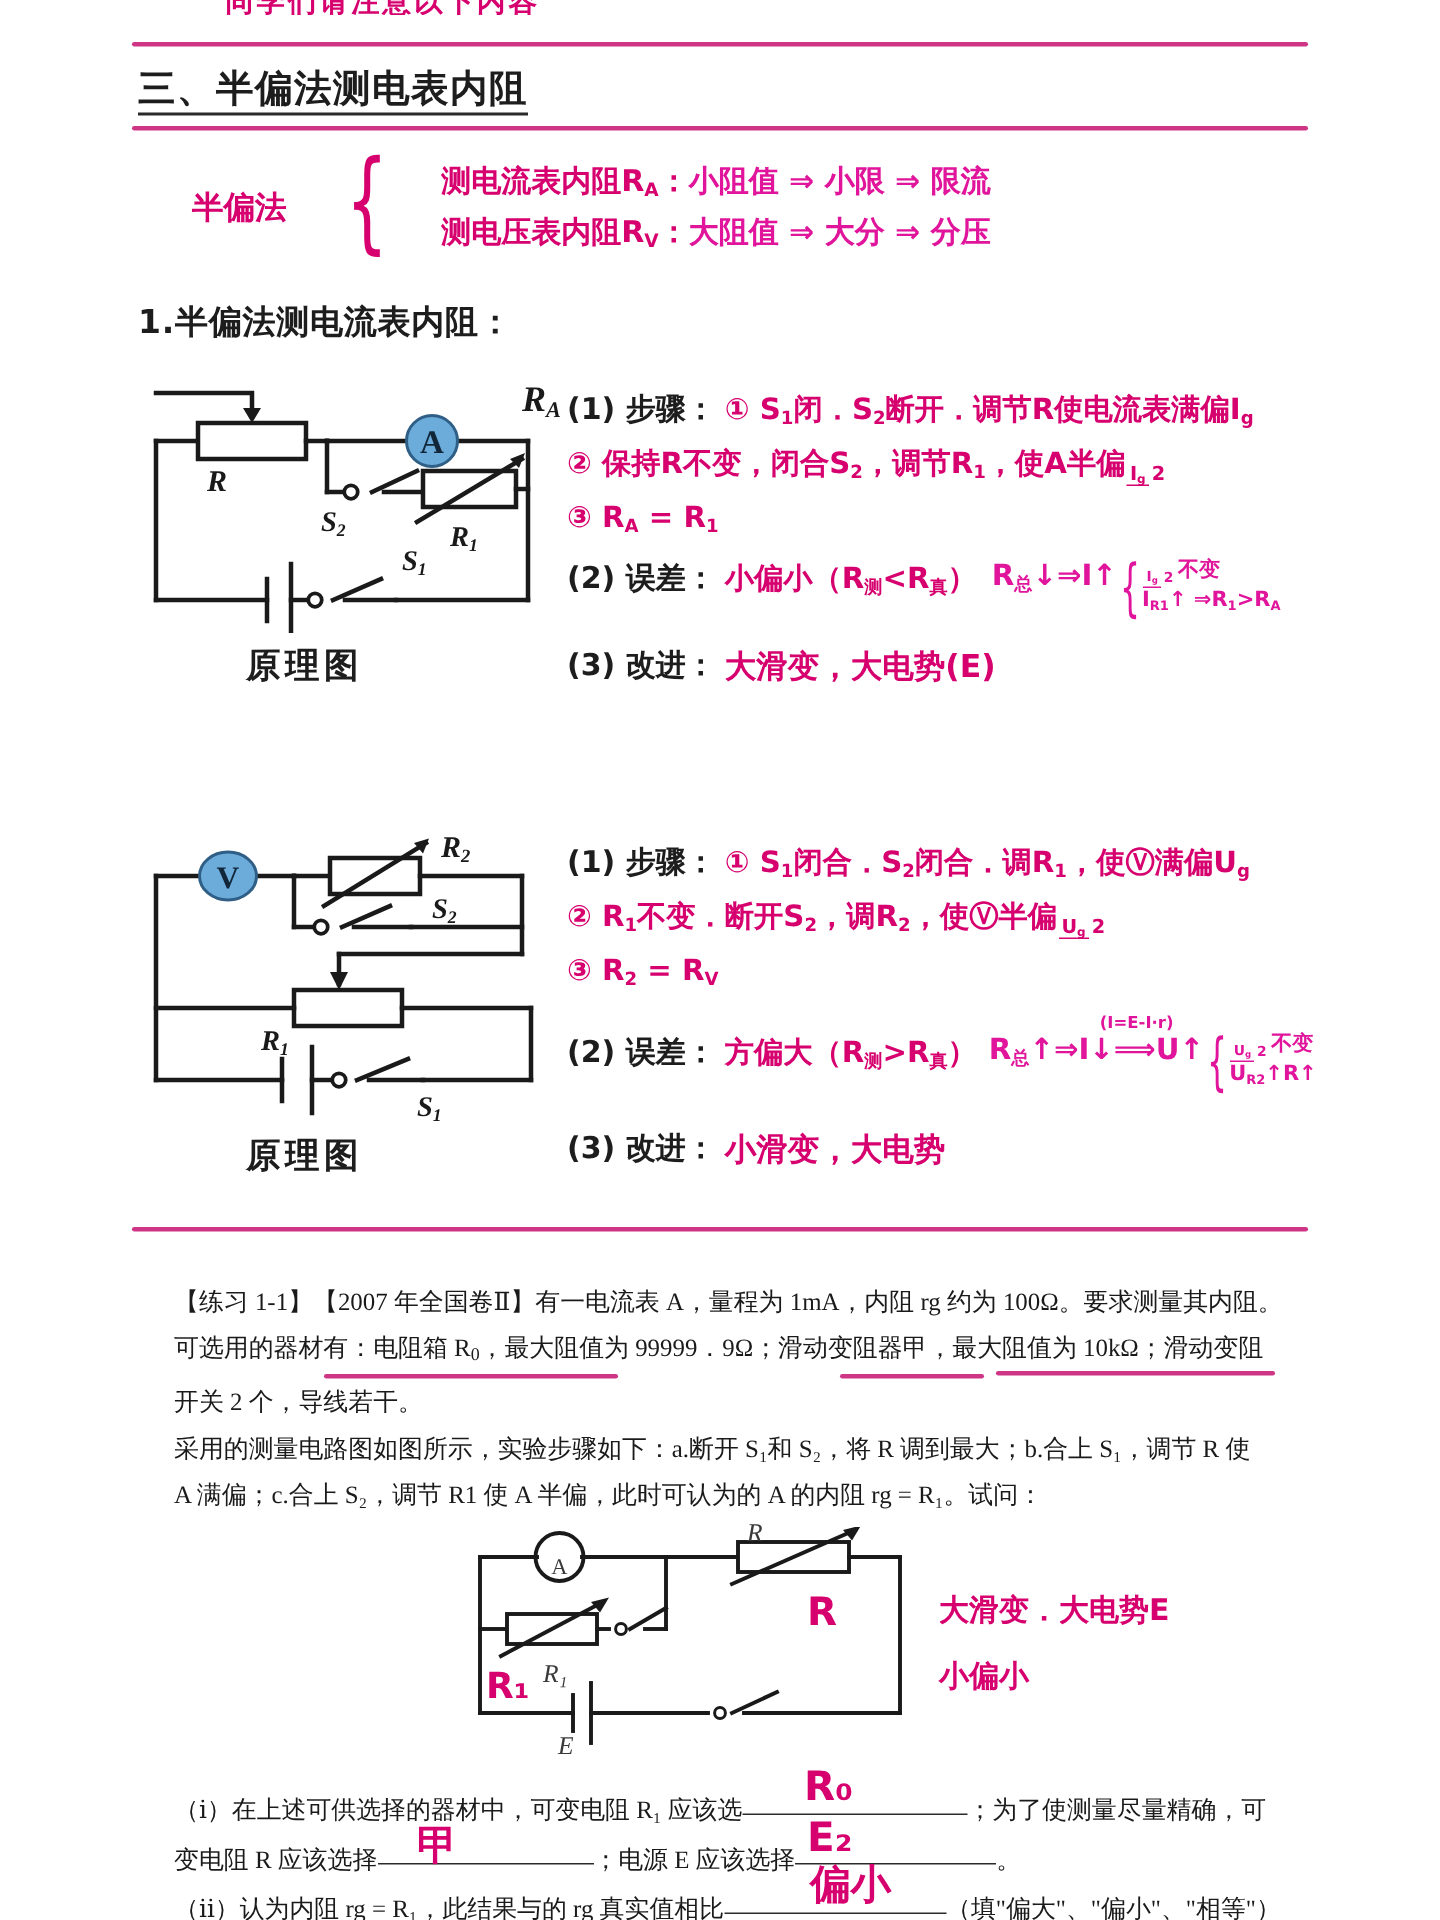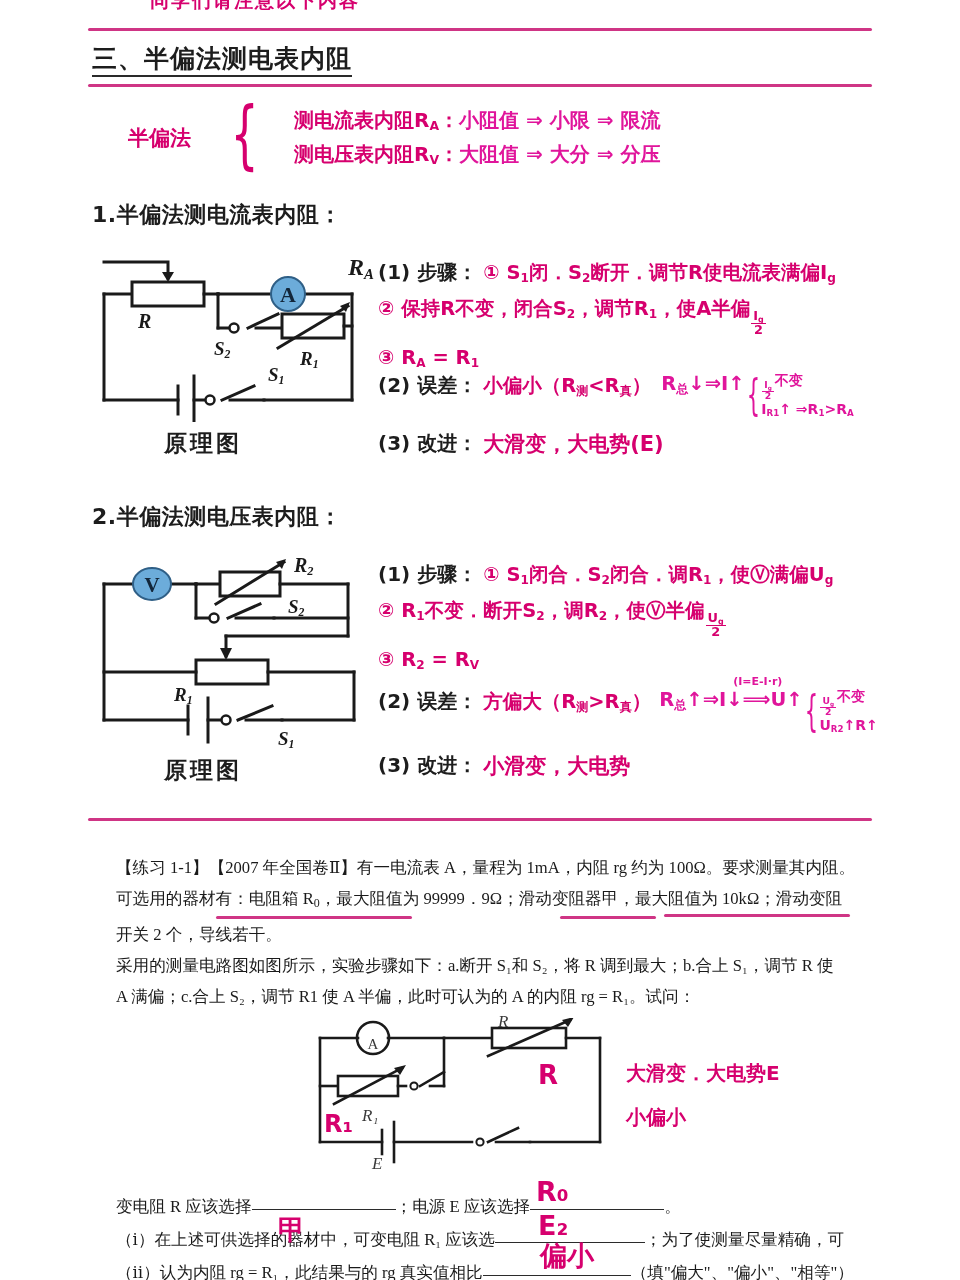--- a/index.html
+++ b/index.html
@@ -9,21 +9,21 @@
     color:#1a1a1a;position:relative;overflow:hidden;
   }
   .page{position:absolute;inset:0;}
 
   
   .hand{ font-family:"DejaVu Sans","Liberation Sans",sans-serif; font-weight:700; }
   .ink  { color:#1d1d1d; }
   .pink { color:#d6006e; }
   .magenta{ color:#e0159b; }
   .sub  { font-size:.62em; vertical-align:-0.28em; }
-  .frac { display:inline-flex;flex-direction:column;align-items:center;
+  .frac { display:inline-flex;flex-direction:row;align-items:center;
           vertical-align:-0.35em;line-height:.95;font-size:.66em;margin:0 1px;}
   .frac .num{border-bottom:1.5px solid currentColor;padding:0 2px;}
   .frac .den{padding:0 2px;}
 
   .rule{position:absolute;left:88px;width:784px;height:3px;
         background:#cf3585;border-radius:2px;}
 
   
   .clipline{position:absolute;left:150px;top:-12px;width:420px;height:22px;
             overflow:hidden;}
@@ -198,21 +198,20 @@
     </div>
   </div>
 
   <div class="steps" style="left:378px;top:430px;">
     <div class="row">
       <span class="lead hand ink">(3) 改进：</span>
       <span class="body hand pink" style="font-size:21px;">大滑变，大电势(E)</span>
     </div>
   </div>
 
-  <div class="h-sub hand ink" style="left:92px;top:502px;">2.半偏法测电压表内阻：</div>
 
   <div class="circuit" style="left:92px;top:556px;">
     <svg width="290" height="195" viewBox="0 0 290 195">
       <g stroke="#1a1a1a" stroke-width="3" fill="none" stroke-linecap="square">
 
         <path d="M12 28 L12 164"></path>
         <path d="M12 28 L42 28"></path>
 
         <path d="M76 28 L104 28"></path>
 
@@ -361,24 +360,24 @@
     <div style="position:absolute;left:60px;top:88px;font-size:17px;font-style:italic;color:#3a3a3a;">R₁</div>
     <div style="position:absolute;left:22px;top:92px;font-size:24px;" class="hand pink">R₁</div>
     <div style="position:absolute;left:70px;top:136px;font-size:17px;font-style:italic;color:#3a3a3a;">E</div>
   </div>
 
   <div class="note hand pink" style="left:626px;top:1060px;">大滑变．大电势E</div>
   <div class="note hand pink" style="left:626px;top:1104px;">小偏小</div>
 
   <div class="qlines">
     <p style="margin:0;">
+      <span>（ⅰ）在上述可供选择的器材中，可变电阻 R₁ 应该选</span><span class="blank" style="width:150px;"></span><span>；为了使测量尽量精确，可</span>
+    </p>
+    <p style="margin:0;">
       <span>变电阻 R 应该选择</span><span class="blank" style="width:144px;"></span><span>；电源 E 应该选择</span><span class="blank" style="width:134px;"></span><span>。</span>
-    </p>
-    <p style="margin:0;">
-      <span>（ⅰ）在上述可供选择的器材中，可变电阻 R₁ 应该选</span><span class="blank" style="width:150px;"></span><span>；为了使测量尽量精确，可</span>
     </p>
     <p style="margin:0;">
       <span>（ⅱ）认为内阻 rg = R₁，此结果与的 rg 真实值相比</span><span class="blank" style="width:148px;"></span><span>（填"偏大"、"偏小"、"相等"）</span>
     </p>
   </div>
 
   <div class="ans hand pink" style="left:536px;top:1176px;">R₀</div>
   <div class="ans hand pink" style="left:278px;top:1212px;">甲</div>
   <div class="ans hand pink" style="left:538px;top:1210px;">E₂</div>
   <div class="ans hand pink" style="left:540px;top:1238px;">偏小</div>

